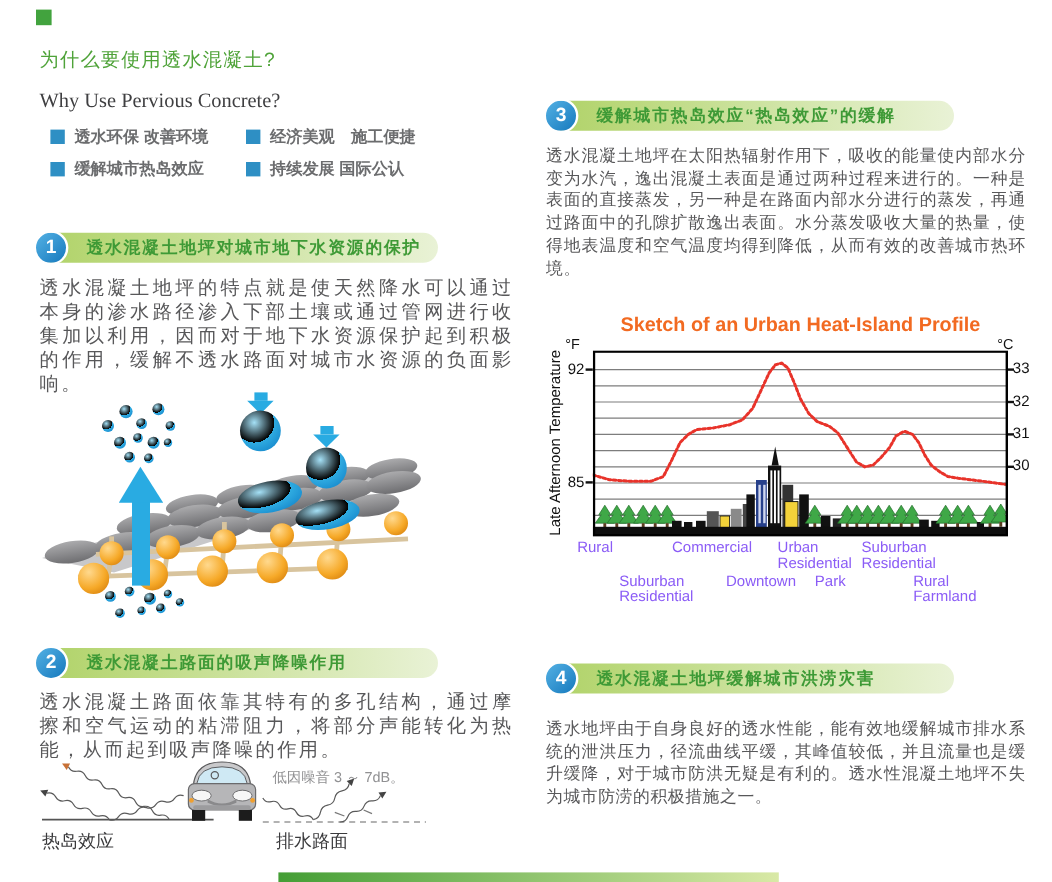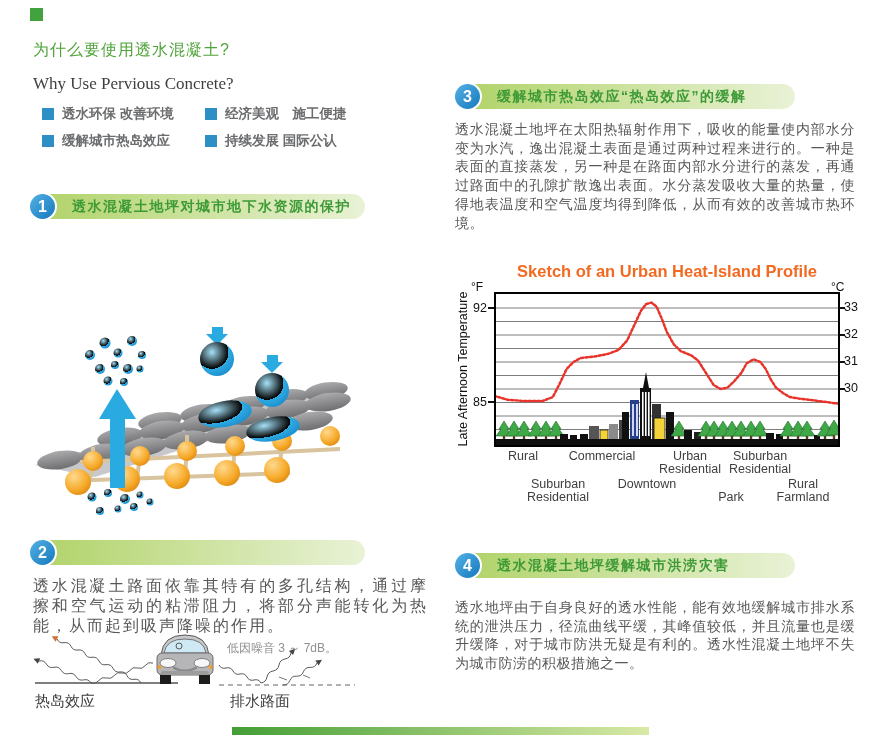--- a/index.html
+++ b/index.html
@@ -30,22 +30,22 @@
   .fig-label{font-size:15px;color:#3a3a3c;white-space:nowrap;}
   
   .chart{left:455px;top:262px;width:400px;height:245px;}
   .chart-title{position:absolute;left:39px;top:0;width:346px;text-align:center;
                font-size:16.5px;font-weight:bold;color:#f26a21;white-space:nowrap;}
   .unit{position:absolute;font-size:12px;color:#111;font-weight:normal;}
   .ytick{position:absolute;font-size:12.5px;color:#111;}
   .tickdash{position:absolute;width:6px;height:2px;background:#111;}
   .ylab{position:absolute;left:-77px;top:100px;width:170px;height:14px;text-align:center;
         font-size:12.5px;color:#111;transform:rotate(-90deg);}
-  .xlab{position:absolute;width:84px;text-align:center;font-size:12.5px;line-height:13px;
-        color:#404040;transform:translateX(-50%);}
+  .xlab{position:absolute;width:84px;text-align:left;font-size:12.5px;line-height:13px;
+        color:#8b5cf6;transform:translateX(-50%);}
   .footer-bar{left:232px;top:727px;width:417px;height:8px;
               background:linear-gradient(90deg,#449e35,#d9e9a6);}
 </style>
 </head>
 <body>
 
 <div class="page">
 
   <div class="abs logo"></div>
   <div class="abs title">为什么要使用透水混凝土?</div>
@@ -68,20 +68,21 @@
         <span class="bsq"></span>
         <span>持续发展 国际公认</span>
       </div>
   </div>
 
   <div class="sec" style="left:30px;top:194px;width:335px;">
     <div class="bar"></div>
     <div class="num">1</div>
     <div class="htxt">透水混凝土地坪对城市地下水资源的保护</div>
   </div>
+  <div class="para big abs" style="left:33px;top:231px;width:395px;">透水混凝土地坪的特点就是使天然降水可以通过本身的渗水路径渗入下部土壤或通过管网进行收集加以利用，因而对于地下水资源保护起到积极的作用，缓解不透水路面对城市水资源的负面影响。</div>
 
   <svg class="abs" style="left:30px;top:325px;" width="360" height="200" viewBox="0 0 360 200">
     <defs>
       <radialGradient id="gBlue" cx="35%" cy="30%" r="75%">
         <stop offset="0%" stop-color="#a5e1f7"></stop>
           <stop offset="65%" stop-color="#2fabе1"></stop>
         <stop offset="65%" stop-color="#2fabe1"></stop>
           <stop offset="100%" stop-color="#1b8fd0"></stop>
       </radialGradient>
       <radialGradient id="gOrange" cx="35%" cy="30%" r="75%">
@@ -181,20 +182,21 @@
           <polygon points="231,37 253,37 242,48"></polygon>
       </g>
       <circle cx="187" cy="34" r="17" fill="url(#gBlue)"></circle>
       <circle cx="242" cy="65" r="17" fill="url(#gBlue)"></circle>
     </g>
   </svg>
 
   <div class="sec" style="left:30px;top:540px;width:335px;">
     <div class="bar"></div>
     <div class="num">2</div>
+    <div class="htxt">透水混凝土路面的吸声降噪作用</div>
   </div>
   <div class="para big abs" style="left:33px;top:576px;width:395px;">透水混凝土路面依靠其特有的多孔结构，通过摩擦和空气运动的粘滞阻力，将部分声能转化为热能，从而起到吸声降噪的作用。</div>
 
   <svg id="fig2-svg" class="abs" style="left:33px;top:633px;" width="330" height="58" viewBox="0 0 330 58">
     <line x1="2" y1="50" x2="145" y2="50" stroke="#555" stroke-width="1.5"></line>
     <line x1="186" y1="52" x2="322" y2="52" stroke="#999" stroke-width="1.3" stroke-dasharray="5 4"></line>
     <line x1="246" y1="44" x2="254" y2="47" stroke="#777" stroke-width="1"></line>
     <line x1="270" y1="42" x2="277" y2="45" stroke="#777" stroke-width="1"></line>
     <g>
       <path d="M128,22 Q130,2 152,2 Q174,2 176,22 Z" fill="#c9c9cb" stroke="#58585a" stroke-width="1"></path>
@@ -324,21 +326,21 @@
         </g>
       <rect x="1" y="1" width="344" height="153" fill="none" stroke="#000" stroke-width="2"></rect>
     </svg>
 
     <div class="xlab" style="left:68px;top:188px;">Rural</div>
     <div class="xlab" style="left:147px;top:188px;">Commercial</div>
     <div class="xlab" style="left:235px;top:188px;">Urban Residential</div>
     <div class="xlab" style="left:305px;top:188px;">Suburban Residential</div>
     <div class="xlab" style="left:103px;top:216px;">Suburban Residential</div>
     <div class="xlab" style="left:192px;top:216px;">Downtown</div>
-    <div class="xlab" style="left:276px;top:216px;margin-top:13px;">Park</div>
+    <div class="xlab" style="left:266px;top:216px;">Park</div>
     <div class="xlab" style="left:348px;top:216px;">Rural Farmland</div>
   </div>
 
   <div class="sec" style="left:455px;top:553px;width:340px;">
     <div class="bar"></div>
     <div class="num">4</div>
     <div class="htxt">透水混凝土地坪缓解城市洪涝灾害</div>
   </div>
   <div class="para small abs" style="left:455px;top:598px;width:400px;">透水地坪由于自身良好的透水性能，能有效地缓解城市排水系统的泄洪压力，径流曲线平缓，其峰值较低，并且流量也是缓升缓降，对于城市防洪无疑是有利的。透水性混凝土地坪不失为城市防涝的积极措施之一。</div>
 

